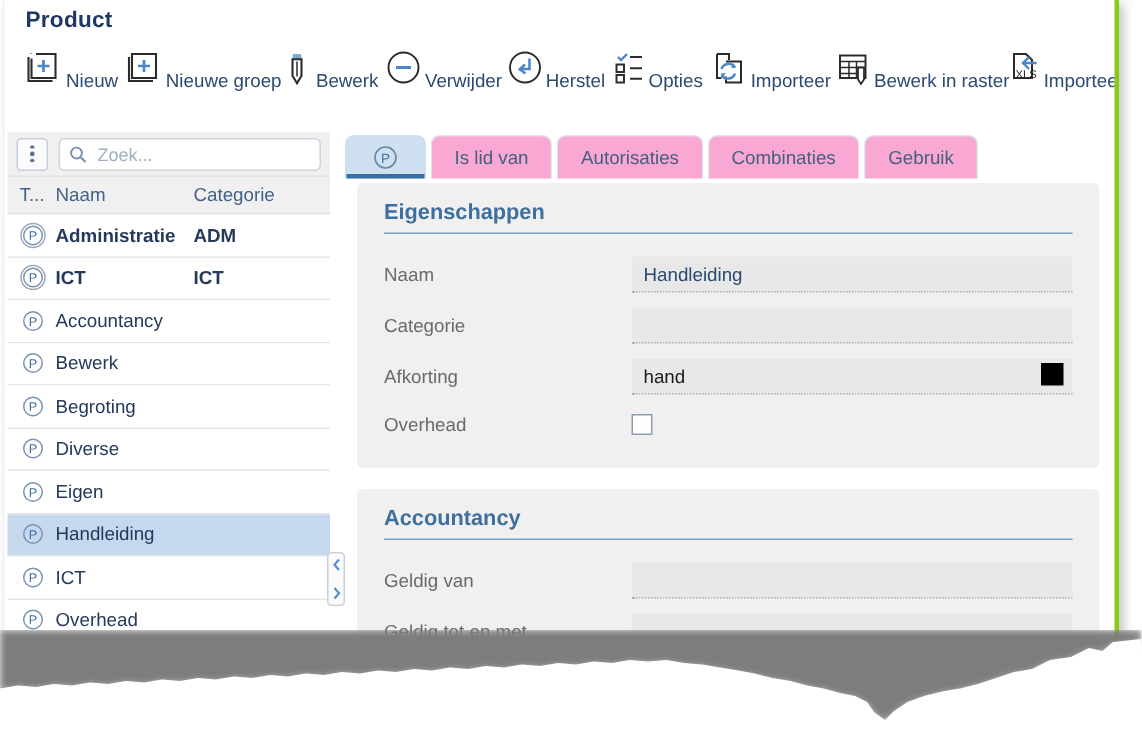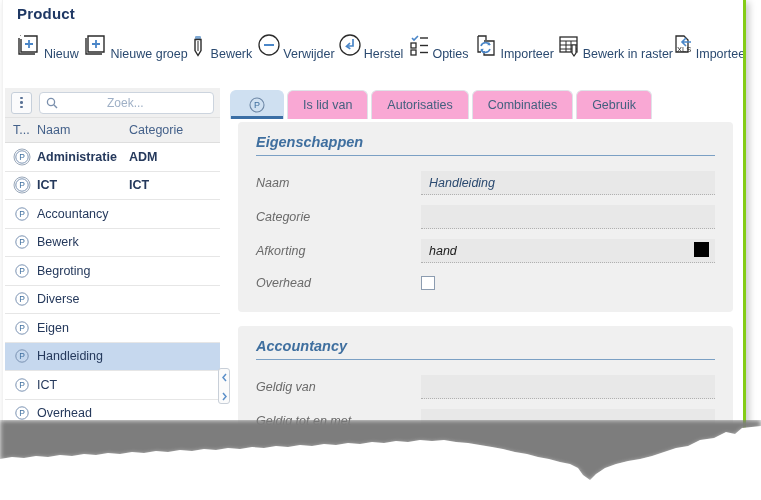--- a/index.html
+++ b/index.html
@@ -91,21 +91,20 @@
     width: 2.5px; height: 2.5px; border-radius: 50%;
     background: #5a7296; display: block;
   }
   #search-box {
     flex: 1; height: 22px;
     background: #fff;
     border: 1px solid #ccd4de;
     border-radius: 4px;
     display: flex; align-items: center;
     padding: 0 6px;
-    gap: 42px;
   }
   .srch-ico { margin-right: 5px; display:flex; }
   #search-input {
     border: none; outline: none;
     font-size: 12px;
     font-family: "Liberation Sans", sans-serif;
     color: #333; width: 100%;
     background: transparent;
   }
   #search-input::placeholder { color: #9fb0c6; }
@@ -187,21 +186,20 @@
     content: "";
     position: absolute; left: 0; right: 0; bottom: 0;
     height: 3px; background: #3a6ea5;
   }
   .tab .pico { display: flex; }
 
   #form-scroll {
     position: absolute;
     left: 8px; right: 0; top: 34px; bottom: 0;
     overflow: hidden;
-    font-style: italic;
   }
   .card {
     background: #f0f0f0;
     border-radius: 4px;
     padding: 12px 18px 14px 18px;
     margin-bottom: 14px;
   }
   .card-title {
     font-size: 14.5px;
     color: #3f6f9f;

